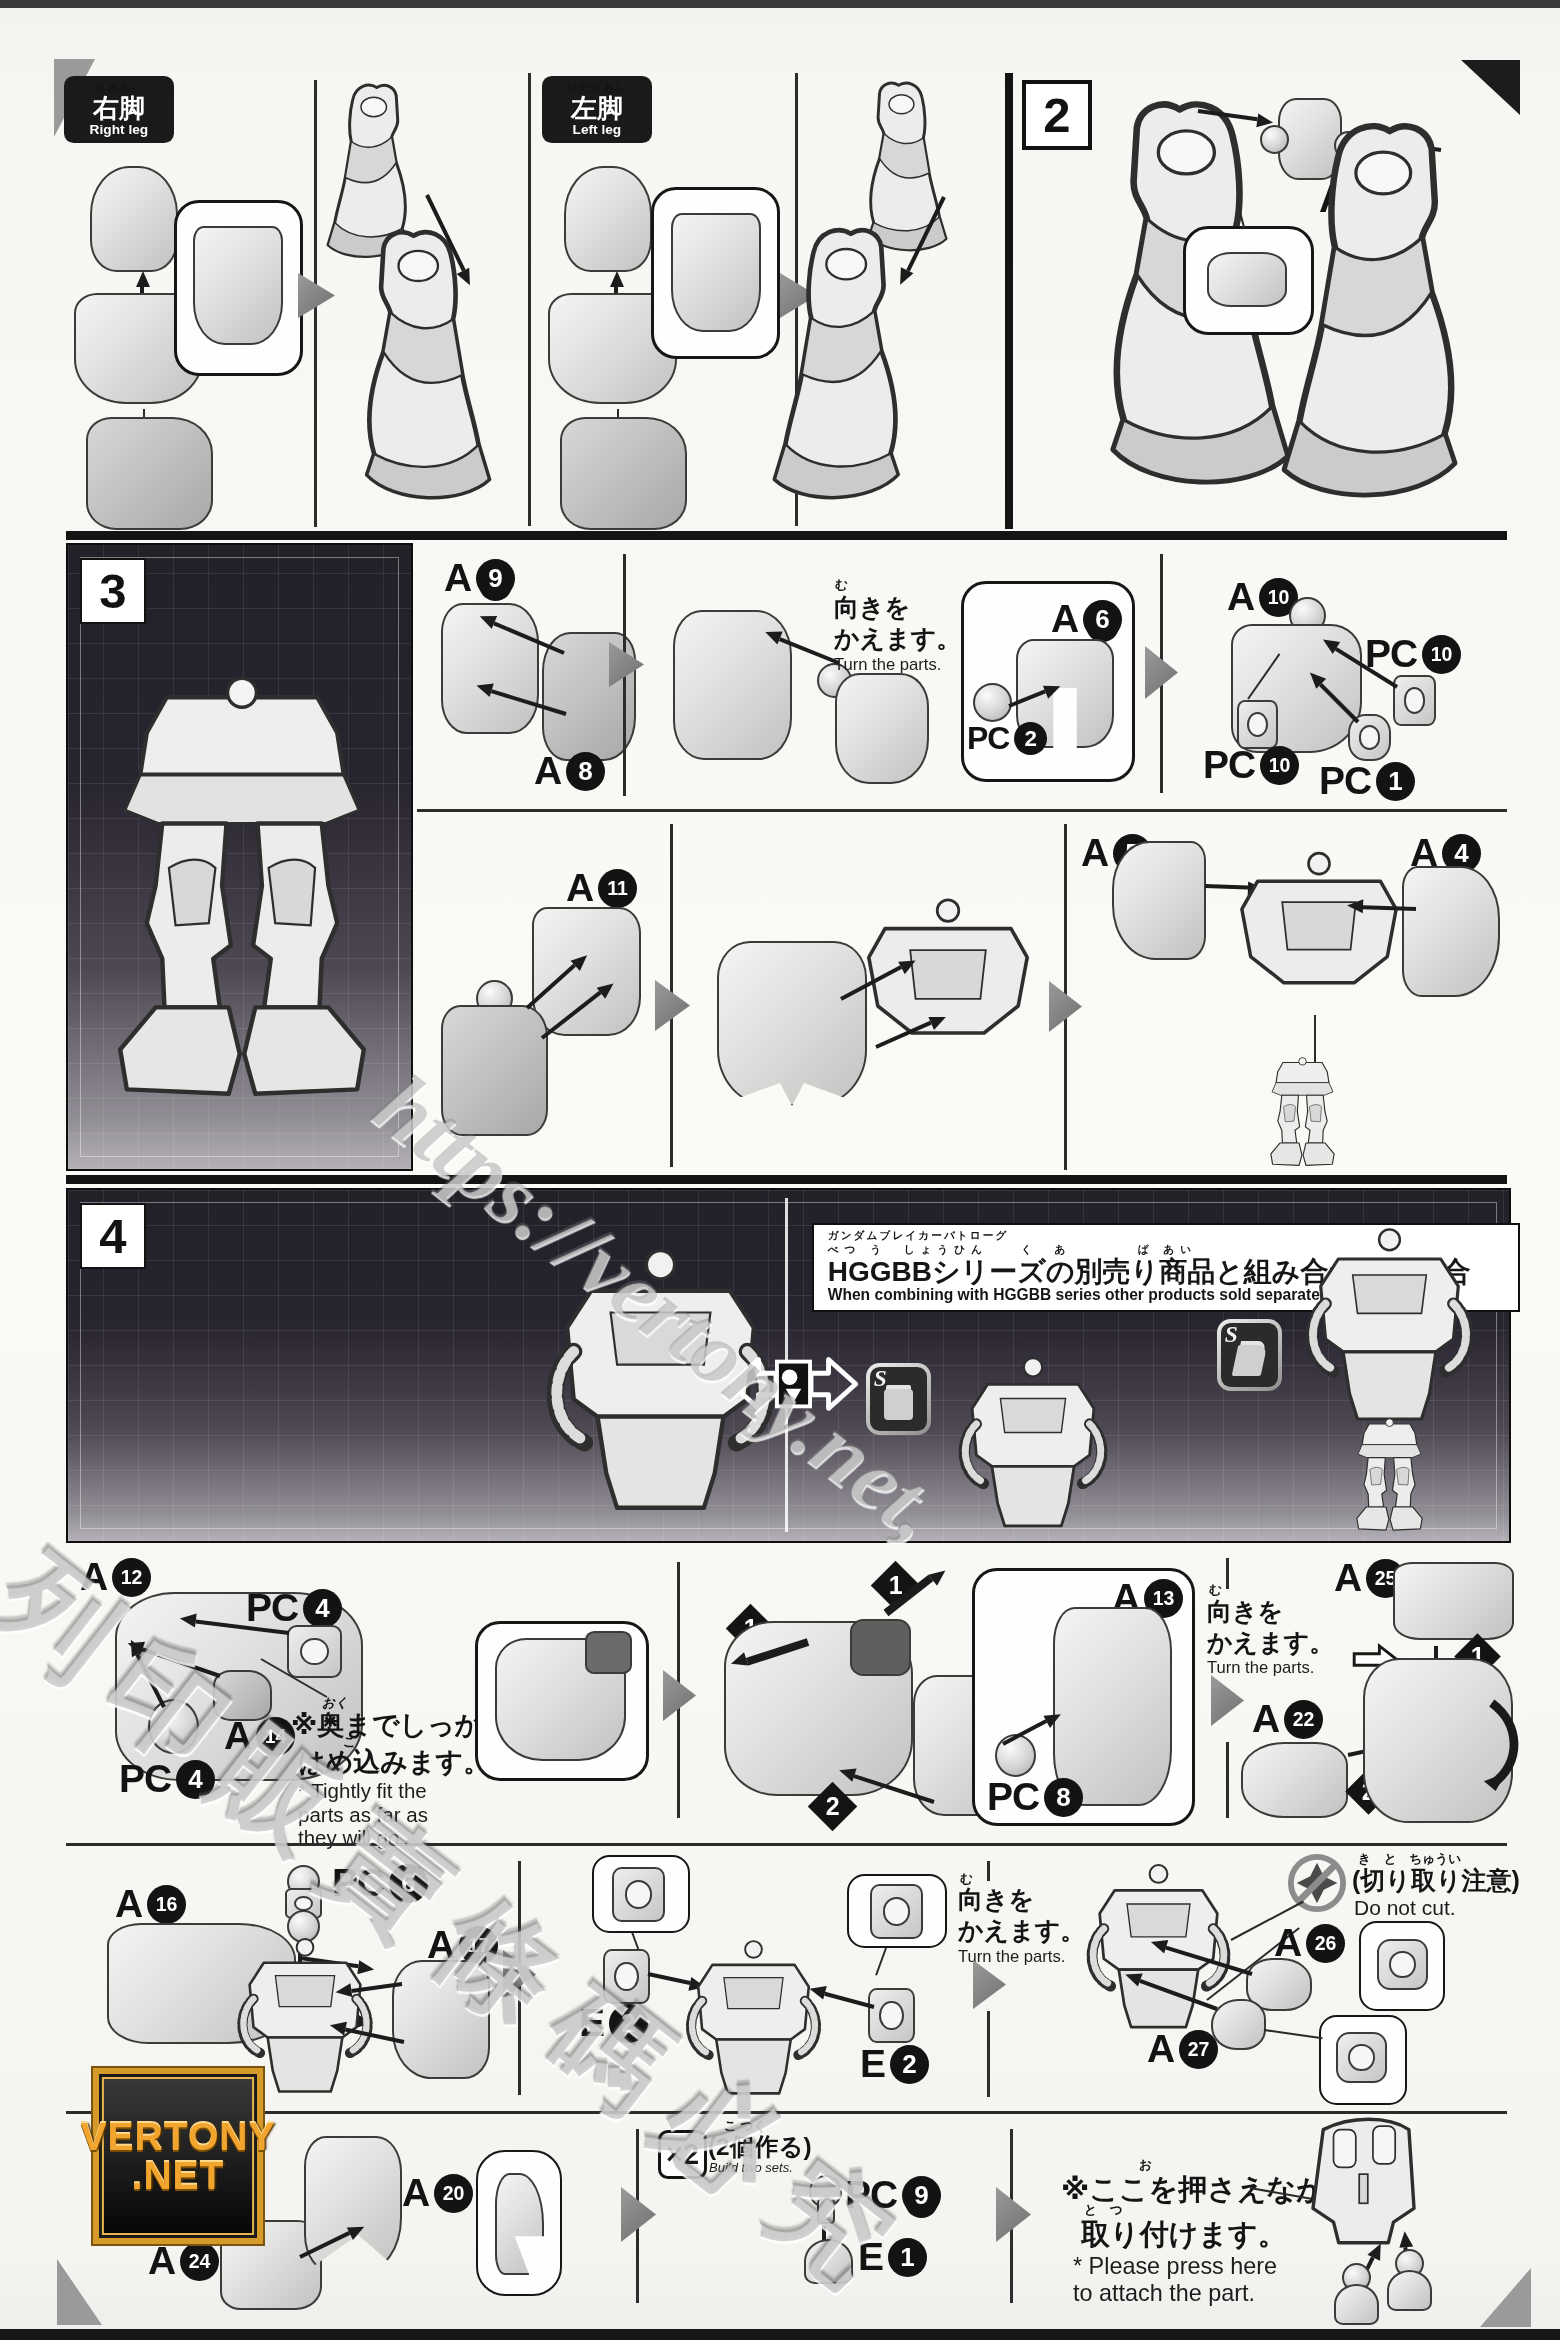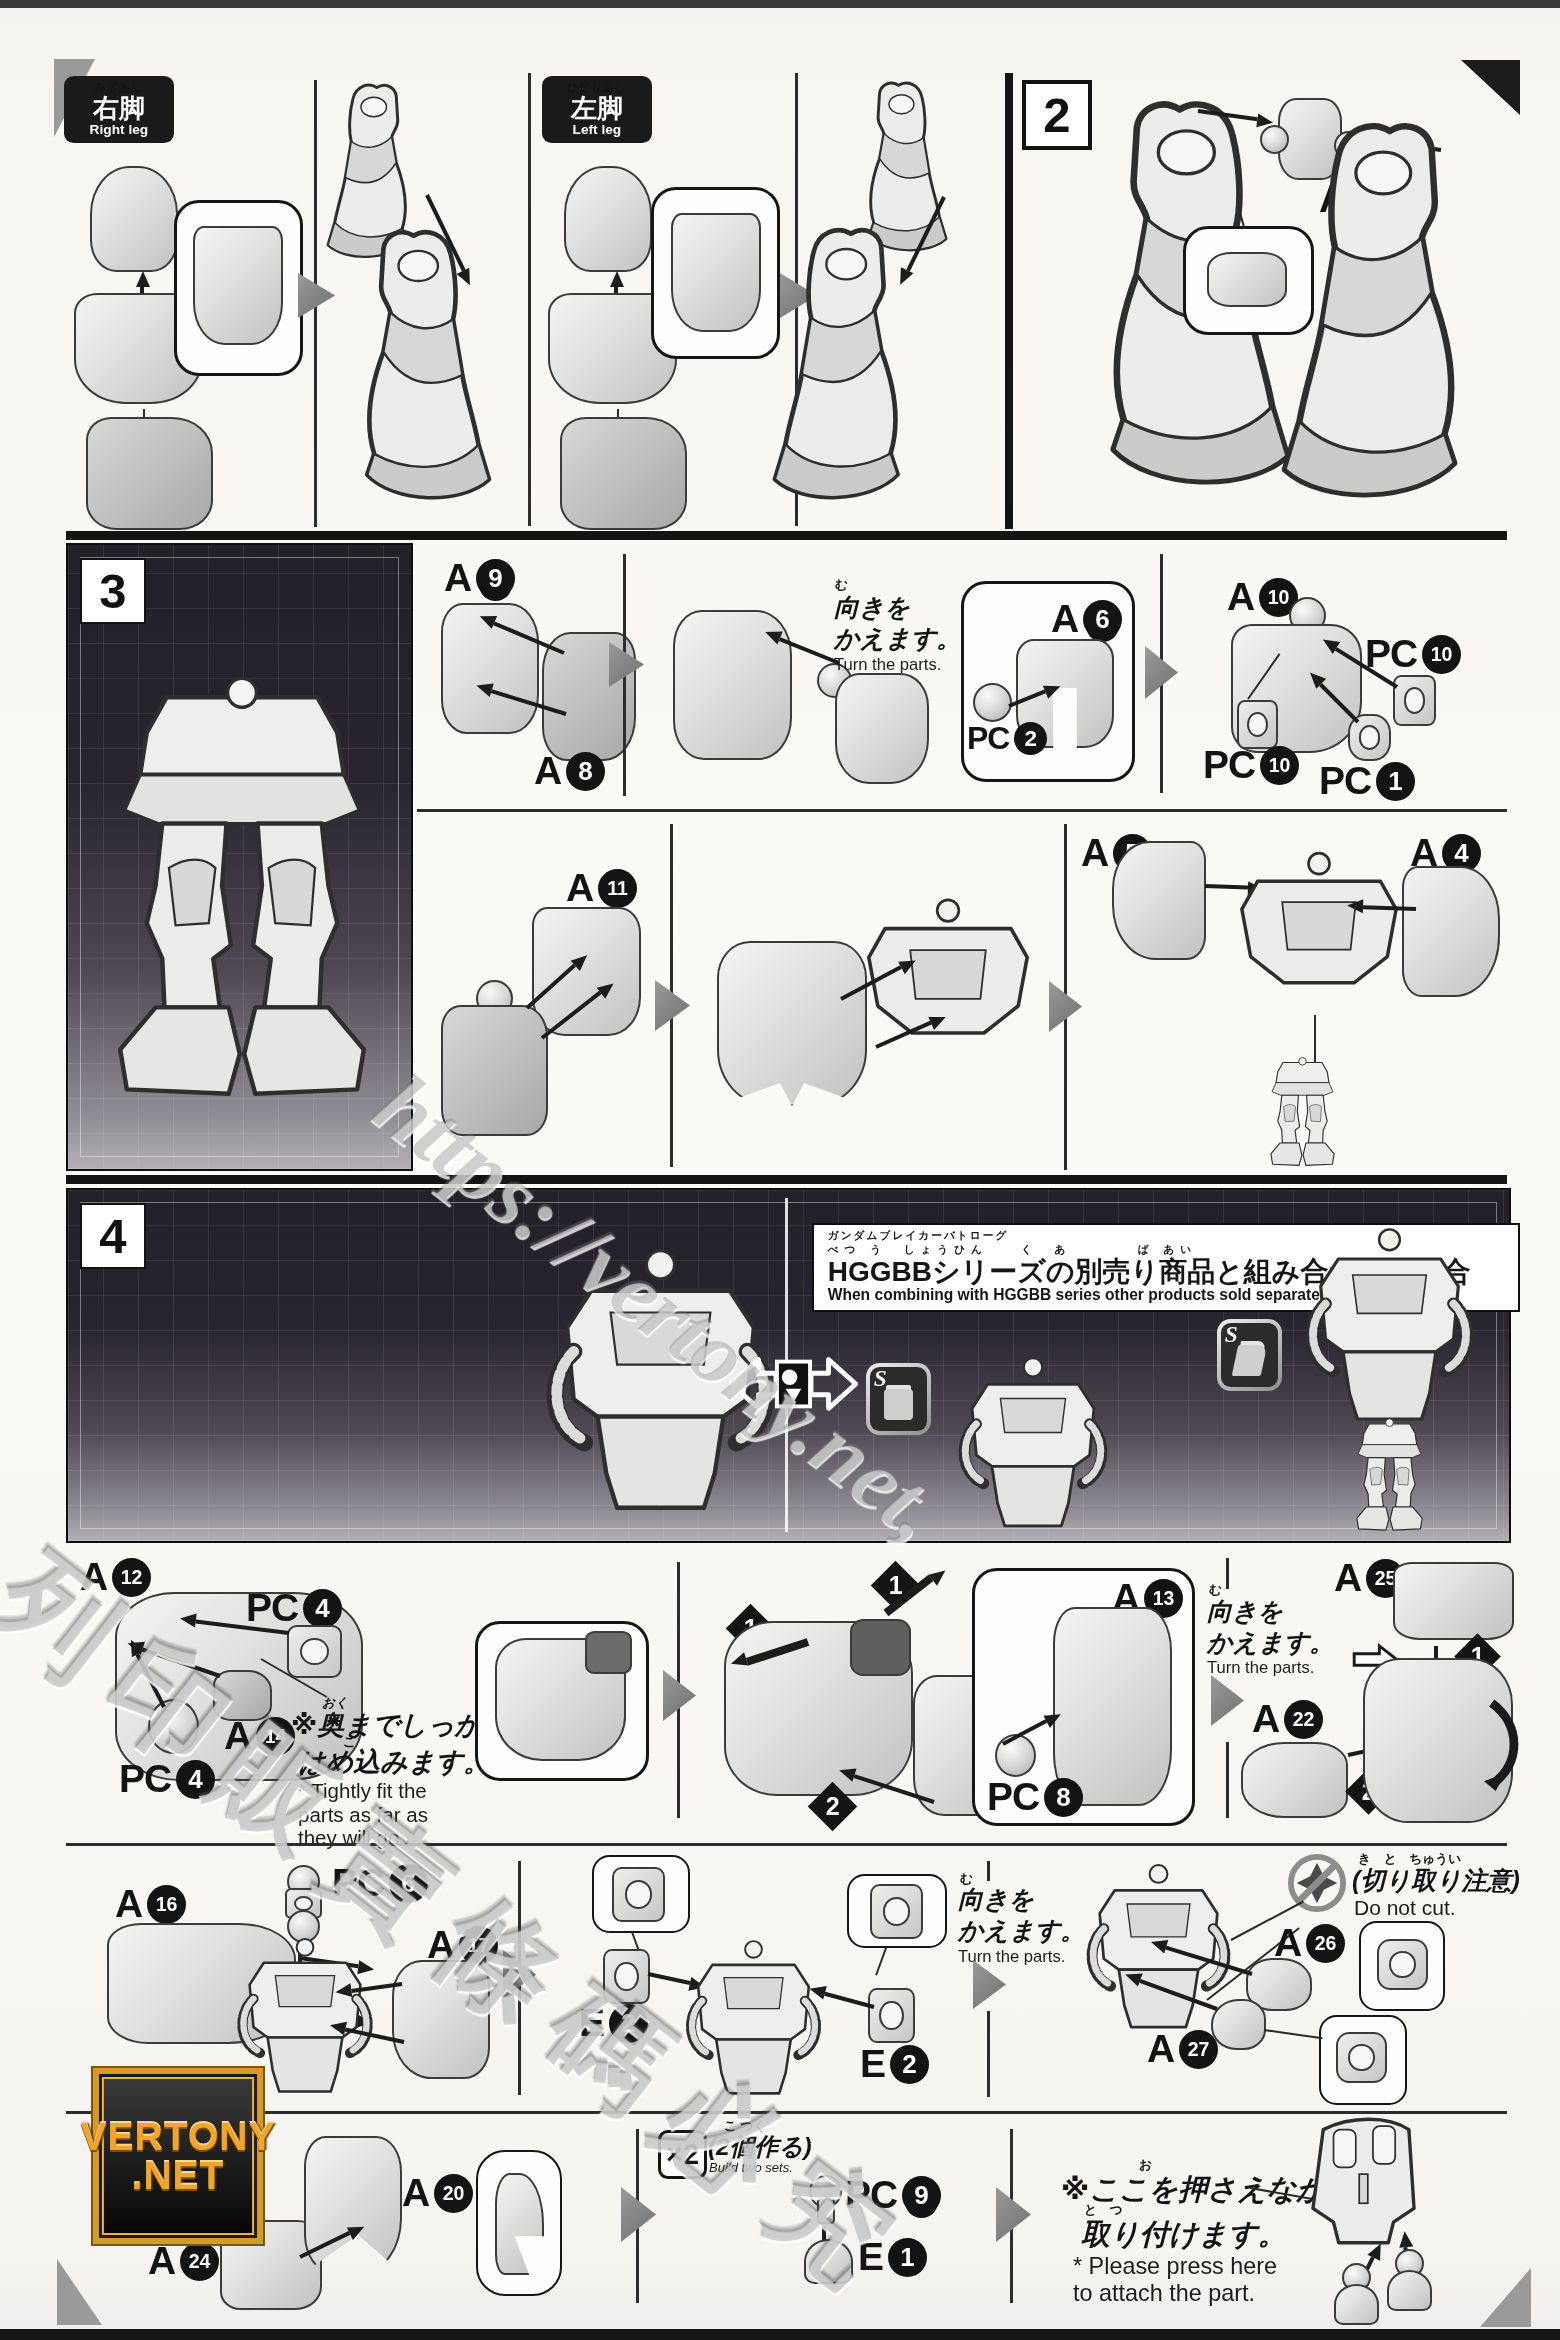--- a/index.html
+++ b/index.html
@@ -57,21 +57,21 @@
   .diamond span{transform:rotate(-45deg);color:#fff;font-weight:700;font-size:25px;}
   
   .grid-panel{position:absolute;border:2px solid #0e0e0e;
      background:
        repeating-linear-gradient(0deg, rgba(255,255,255,.085) 0 1px, transparent 1px 35px),
        repeating-linear-gradient(90deg, rgba(255,255,255,.085) 0 1px, transparent 1px 35px),
        linear-gradient(180deg,#232028 0%,#282430 38%,#4d4852 68%,#928e96 92%,#b4b0b6 100%);}
   .grid-panel .inner-frame{position:absolute;left:11.7px;top:11.7px;right:11.7px;bottom:11.7px;
        border:1px solid rgba(255,255,255,.4);pointer-events:none;}
   
-  .note-jp{font-weight:700;color:#141414;line-height:1.25;white-space:nowrap;font-style:italic;}
+  .note-jp{font-weight:700;color:#141414;line-height:1.25;white-space:nowrap;}
   .note-en{color:#1c1c1c;line-height:1.15;white-space:nowrap;}
   .furi{position:absolute;font-size:12.7px;font-weight:700;color:#141414;white-space:nowrap;}
   
   .hdrbox{position:absolute;background:#fff;border:2px solid #0f0f0f;padding:3.9px 13.7px 5.9px;}
   .hdrbox .furi-line{display:block;font-size:10.7px;font-weight:700;letter-spacing:2px;}
   .hdrbox .jp-line{display:block;font-size:28px;font-weight:700;letter-spacing:0px;line-height:1.05;}
   .hdrbox .en-line{display:block;font-size:15.6px;font-weight:700;}
   
   .x2box{position:absolute;border:3.9px solid #141414;border-radius:9.8px;background:#fff;
          display:flex;align-items:center;justify-content:center;font-size:29px;font-weight:700;}

